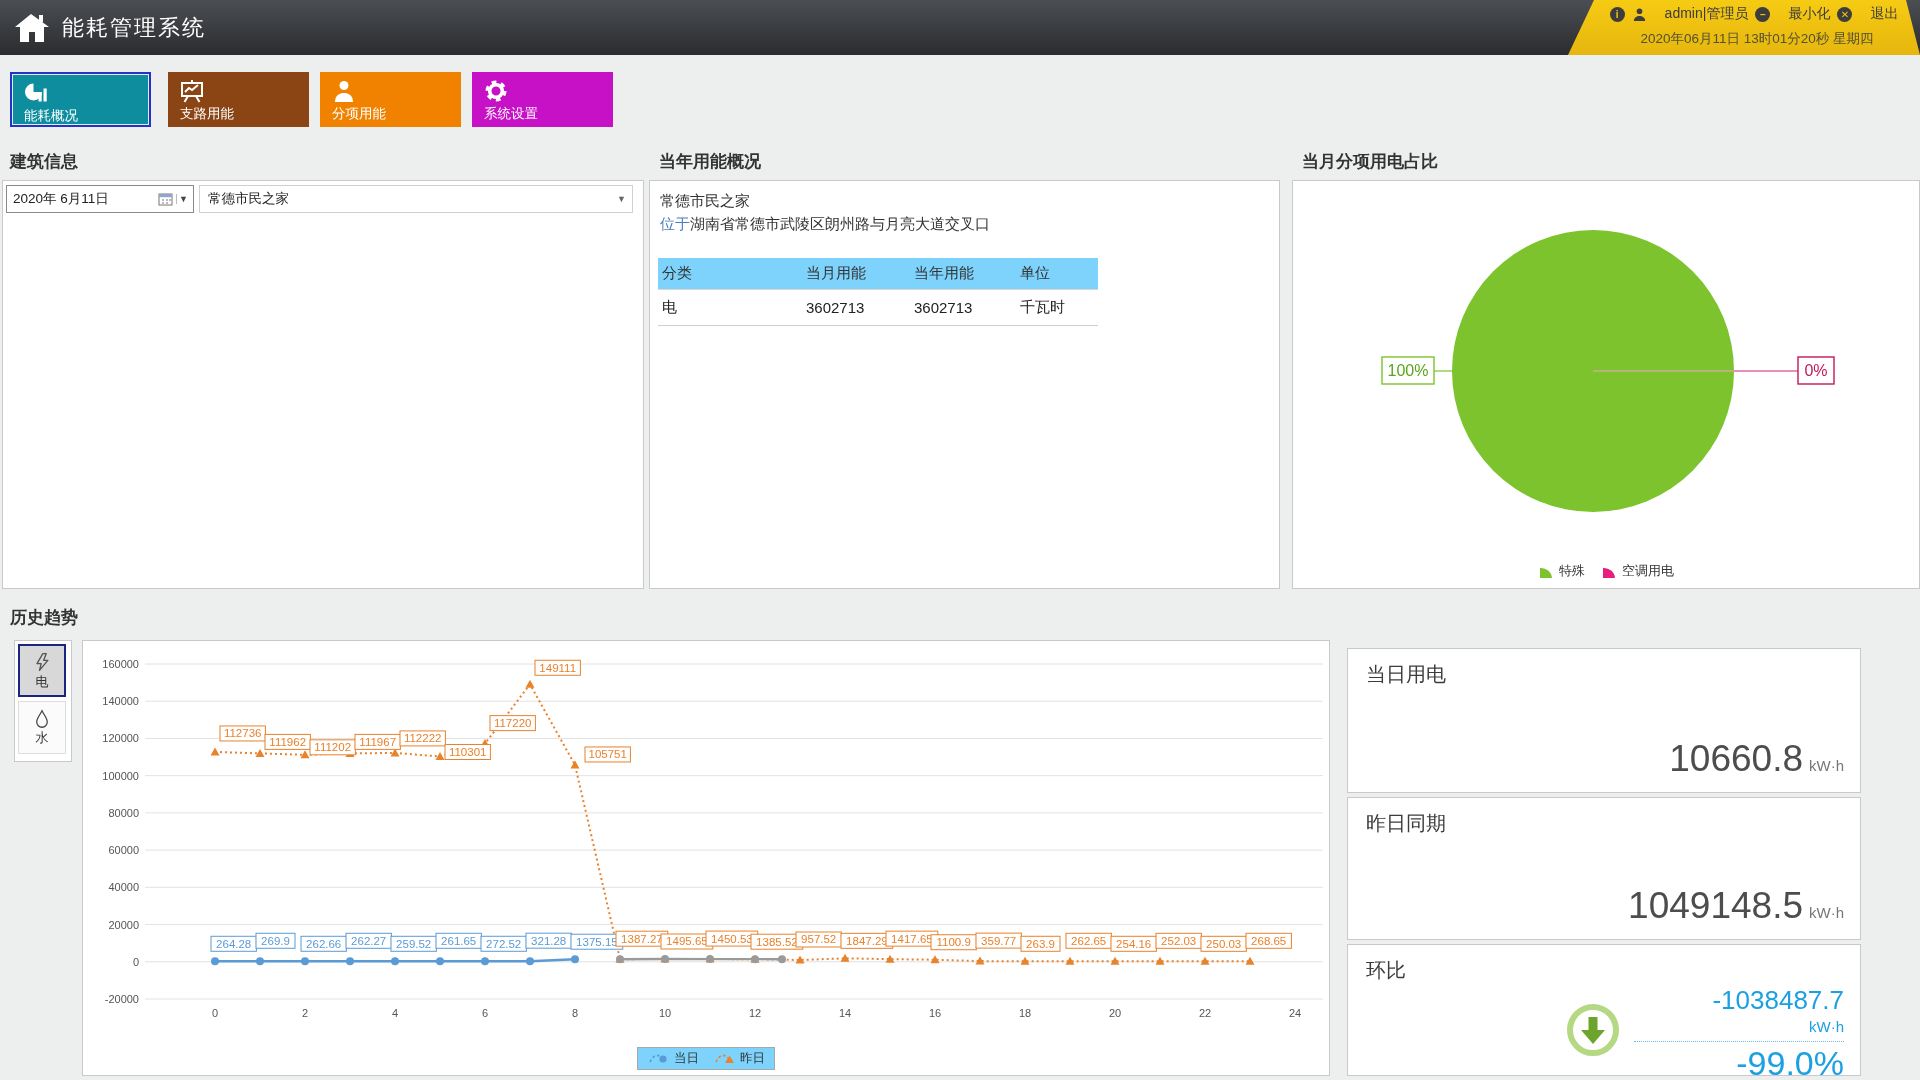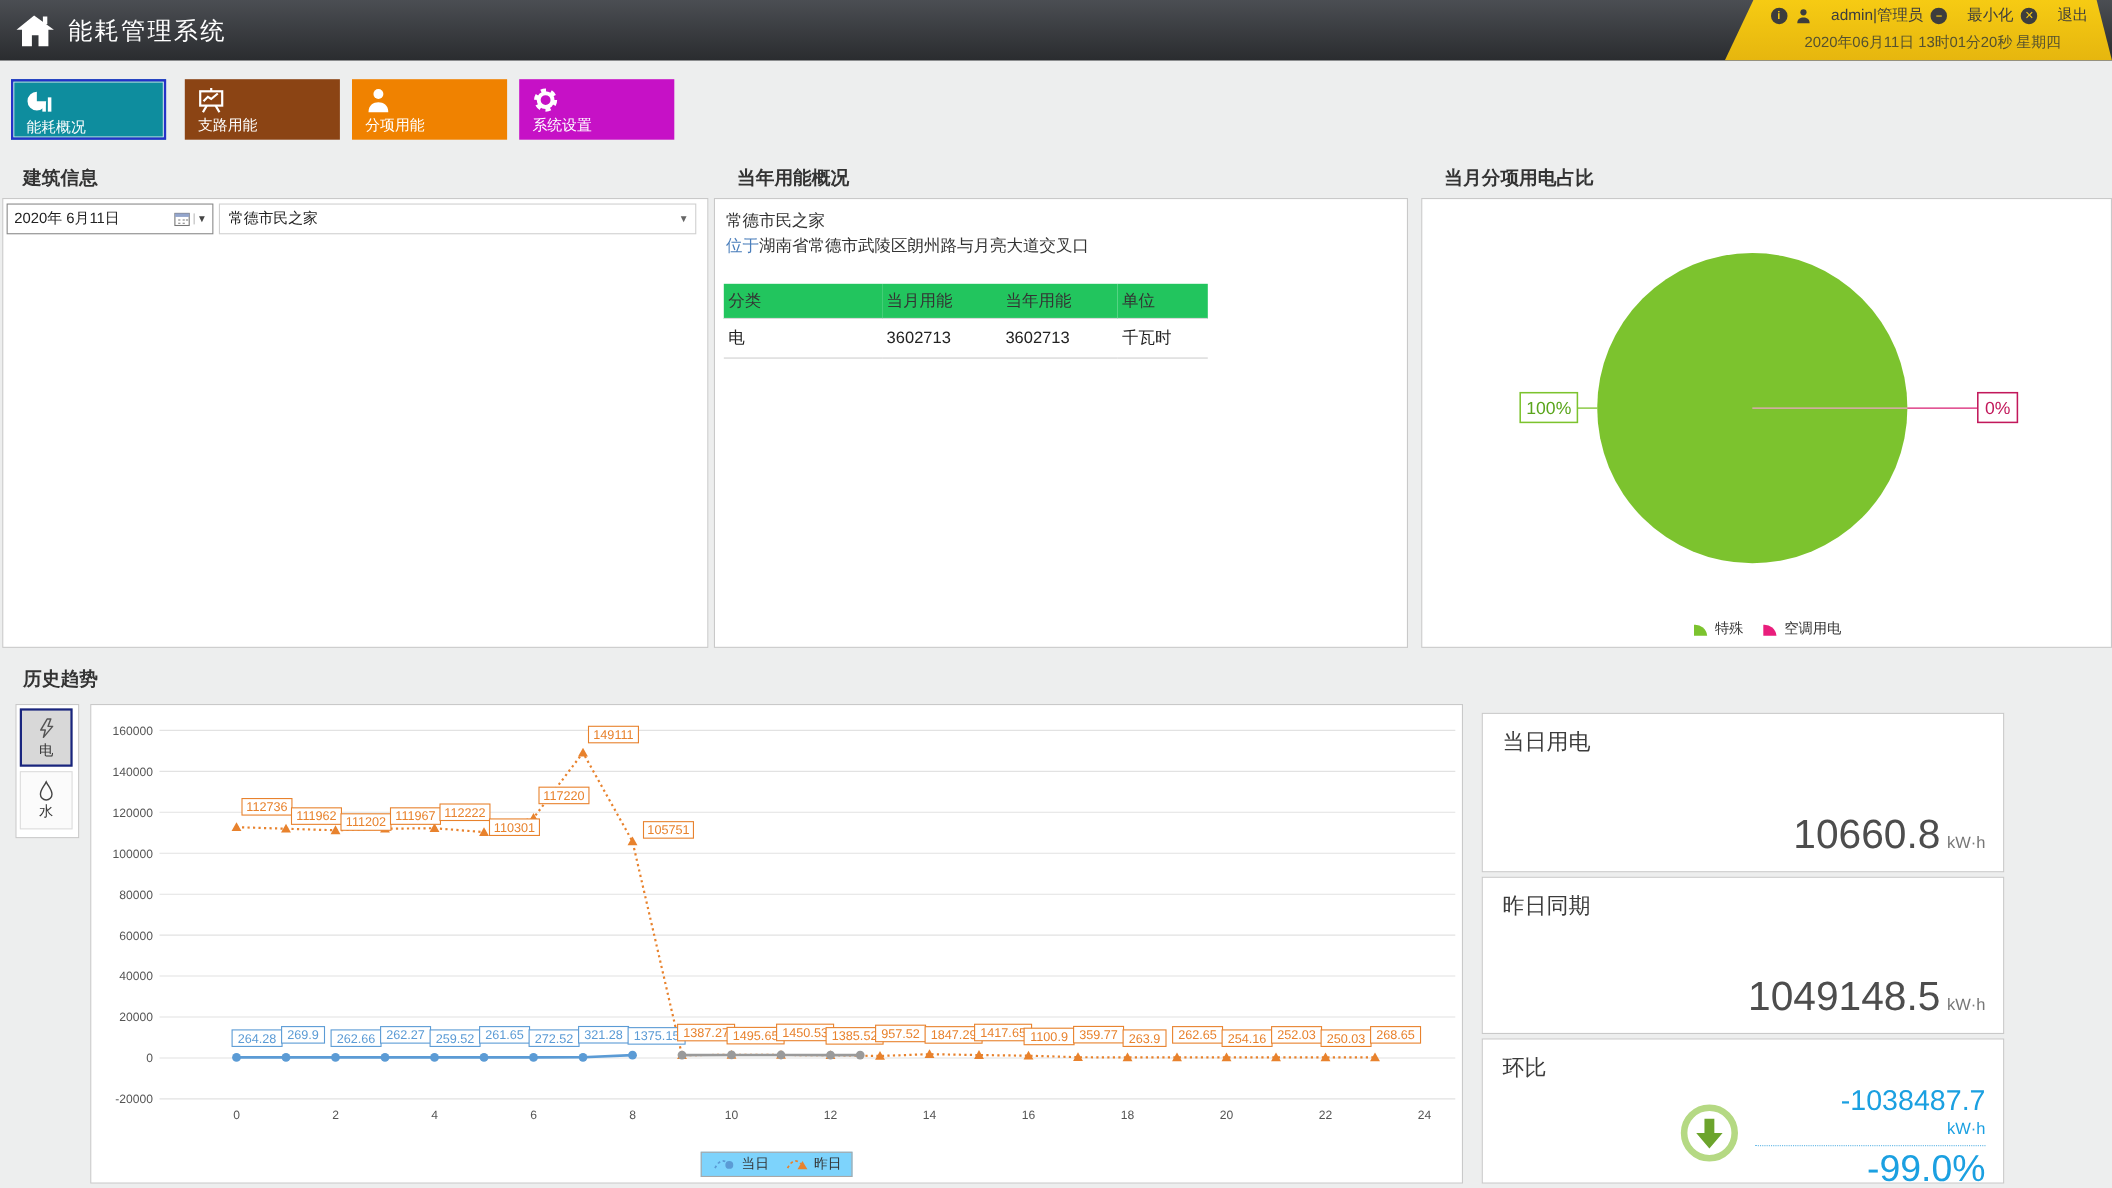--- a/index.html
+++ b/index.html
@@ -22,40 +22,40 @@
     color:#f3c713;font-size:10px;align-items:center;justify-content:center;font-weight:bold;}
   .banner-item{display:flex;align-items:center;gap:18px;cursor:pointer;}
 
   
   .nav-btn{position:absolute;top:72px;width:141px;height:55px;cursor:pointer;box-sizing:border-box;}
   .nav-btn .nb-icon{position:absolute;left:11px;top:6px;}
   .nav-btn .nb-label{position:absolute;left:12px;top:33px;font-size:13.5px;color:#fff;}
   .nav-sel{border:2px solid #2531c8;box-shadow:inset 0 0 0 1px rgba(255,255,255,.85);}
 
   
-  .sec-head{position:absolute;font-size:17px;font-weight:bold;color:#333;margin-left:11px;}
+  .sec-head{position:absolute;font-size:17px;font-weight:bold;color:#333;}
 
   
   .panel{position:absolute;background:#fff;border:1px solid #c9c9c9;box-sizing:border-box;}
 
   
   .date-picker{position:absolute;left:3px;top:4px;width:188px;height:28px;border:1px solid #8a8a8a;
     background:#fff;box-sizing:border-box;display:flex;align-items:center;cursor:pointer;}
   .date-picker .dp-text{flex:1;font-size:13.5px;padding-left:6px;color:#222;}
   .dp-arrow{font-size:9px;color:#444;padding:0 5px 0 2px;border-left:1px solid #bbb;margin-left:3px;}
   .bld-select{position:absolute;left:196px;top:4px;right:10px;height:28px;border:1px solid #d0d0d0;
     background:#fff;box-sizing:border-box;display:flex;align-items:center;cursor:pointer;}
   .bld-select .bs-text{flex:1;font-size:13.5px;padding-left:8px;color:#222;}
   .bs-arrow{font-size:9px;color:#666;padding-right:6px;}
 
   
   .mid-content{position:absolute;left:10px;top:8px;right:10px;font-size:15px;line-height:23px;}
   .blue-txt{color:#4a7ebb;}
   .ovw-table{position:absolute;left:8px;top:77px;width:440px;border-collapse:collapse;font-size:15px;}
-  .ovw-table th{background:#22c55e;text-align:left;font-weight:normal;color:#333;
+  .ovw-table th{background:#7dd3fc;text-align:left;font-weight:normal;color:#333;
     padding:6px 4px;border-bottom:1px solid #d9d9d9;}
   .ovw-table td{padding:8px 4px;border-bottom:1px solid #cfcfcf;color:#222;}
 
   
   .pie-legend{position:absolute;bottom:8px;left:50%;transform:translateX(-50%);
     display:flex;gap:16px;align-items:center;font-size:13px;color:#333;}
   .pie-legend .pl-item{display:flex;align-items:center;gap:4px;}
 
   
   .type-box{position:absolute;left:14px;top:640px;width:58px;height:122px;background:#fff;
@@ -66,21 +66,21 @@
   .type-sel{background:#d8d8d8;border:2px solid #19257e;}
 
   .chart-box{position:absolute;left:82px;top:640px;width:1248px;height:436px;background:#fff;
     border:1px solid #c9c9c9;box-sizing:border-box;}
   .trend-legend{position:absolute;left:50%;bottom:5px;transform:translateX(-50%);
     border:1px solid #a8a8a8;background:#7dd3fc;padding:2px 9px;display:flex;gap:14px;
     align-items:center;font-size:12.5px;color:#333;}
   .tl-item{display:flex;align-items:center;gap:3px;}
 
   
-  .card{position:absolute;left:1347px;width:475px;background:#fff;border:1px solid #c9c9c9;
+  .card{position:absolute;left:1347px;width:514px;background:#fff;border:1px solid #c9c9c9;
     box-sizing:border-box;}
   .card-title{position:absolute;left:18px;top:12px;font-size:20px;color:#3c3c3c;}
   .card-valrow{position:absolute;right:16px;bottom:12px;display:flex;align-items:baseline;gap:6px;}
   .card-value{font-size:37px;color:#4d4d4d;}
   .card-unit{font-size:15px;color:#777;}
   .hb-right{position:absolute;right:16px;top:40px;width:210px;text-align:right;}
   .hb-val{font-size:26px;color:#1ba0e1;}
   .hb-unit{font-size:15px;color:#1ba0e1;margin-top:2px;}
   .hb-sep{border-top:1px dotted #6fbde8;margin:6px 0 2px 0;}
   .hb-pct{font-size:34px;color:#1ba0e1;}

